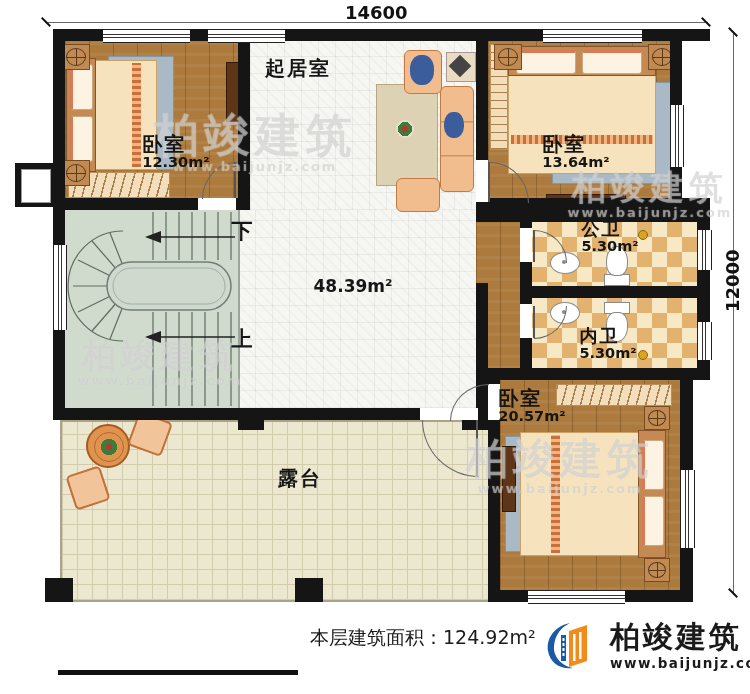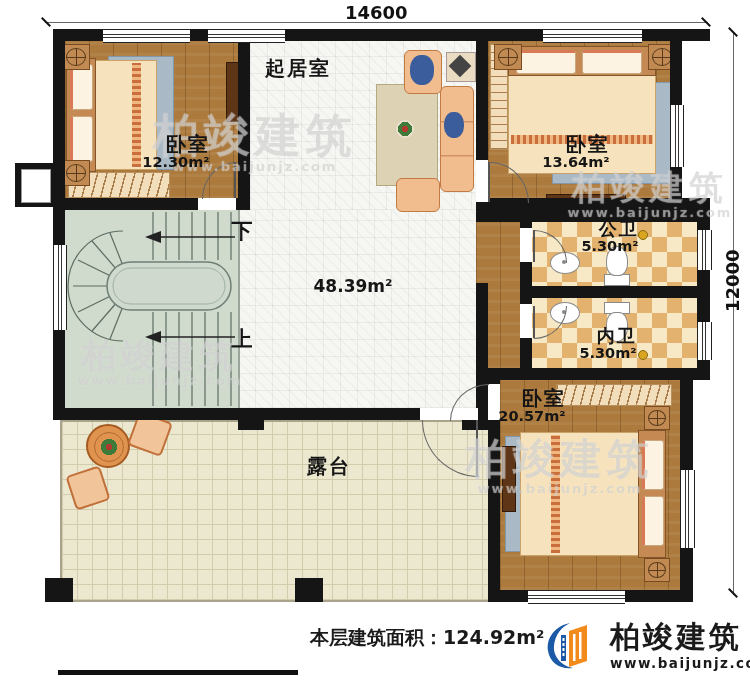--- a/index.html
+++ b/index.html
@@ -20,21 +20,21 @@
     background-image:repeating-linear-gradient(0deg,rgba(0,0,0,.05) 0 1px,transparent 1px 17px),
     repeating-linear-gradient(90deg,rgba(0,0,0,.05) 0 1px,transparent 1px 17px),
     repeating-linear-gradient(45deg,rgba(0,0,0,.022) 0 2px,transparent 2px 8px);}
   .floor-bath{position:absolute;background-color:#f7e9c6;z-index:1;
     background-image:conic-gradient(#e2b26e 0 25%,transparent 0 50%,#e2b26e 0 75%,transparent 0);
     background-size:30px 30px;}
   .floor-terrace{position:absolute;background-color:#ece8d0;z-index:1;border:2px solid #a8a38a;
     background-image:repeating-linear-gradient(0deg,#d2ccad 0 1px,transparent 1px 15px),
     repeating-linear-gradient(90deg,#d2ccad 0 1px,transparent 1px 15px);}
   .floor-stairs{position:absolute;background:#d0dacd;z-index:1;border-right:2px solid #9aa69b;}
-  .room-label{position:absolute;transform:translate(-50%,-50%);text-align:right;color:#151515;
+  .room-label{position:absolute;transform:translate(-50%,-50%);text-align:left;color:#151515;
     font-weight:bold;white-space:nowrap;z-index:60;line-height:1.1;}
   .room-name{font-size:20px;letter-spacing:2px;display:block;}
   .room-area{font-size:14.5px;letter-spacing:0;display:block;}
   .updown{position:absolute;transform:translate(-50%,-50%);font-size:21px;font-weight:bold;color:#151515;z-index:60;}
   .gray-blanket{position:absolute;background:#aab9c6;border:1px solid #8497a8;z-index:6;}
   .mattress{position:absolute;background:#f6e3bd;border:1px solid #c9a268;z-index:8;}
   .wave-v{position:absolute;top:2px;bottom:2px;width:9px;z-index:9;opacity:.9;
     background:repeating-linear-gradient(0deg,#c4622e 0 3px,#f0b27a 3px 6px);}
   .wave-h{position:absolute;left:2px;right:2px;height:9px;z-index:9;opacity:.9;
     background:repeating-linear-gradient(90deg,#c4622e 0 3px,#f0b27a 3px 6px);}
@@ -56,21 +56,21 @@
   .dim-line{position:absolute;background:#666;z-index:50;}
   .dim-tick{position:absolute;width:12px;height:2px;background:#111;transform:rotate(45deg);z-index:51;}
   .dim-label{position:absolute;font-size:18px;font-weight:bold;color:#111;z-index:51;white-space:nowrap;}
   .wm{position:absolute;color:rgba(150,150,150,.30);font-weight:bold;text-align:center;z-index:55;
       text-shadow:0 0 1px rgba(255,255,255,.6);pointer-events:none;line-height:1;}
   .wm .wm-text{display:block;letter-spacing:5px;}
   .wm .wm-url{display:block;font-size:13px;letter-spacing:2px;margin-top:2px;}
   
   .f-title{position:absolute;left:58px;top:622px;font-size:35px;color:#1a1a1a;z-index:70;letter-spacing:1px;}
   .f-underline{position:absolute;left:58px;top:670px;width:240px;height:5px;background:#111;z-index:70;}
-  .f-stats{position:absolute;left:310px;top:624px;font-size:19px;color:#1a1a1a;z-index:70;line-height:27px;font-weight:bold;}
+  .f-stats{position:absolute;left:310px;top:624px;font-size:19px;color:#1a1a1a;z-index:70;line-height:27px;}
   .f-logo{position:absolute;left:540px;top:618px;display:flex;align-items:center;z-index:70;}
   .f-brand{font-size:30px;font-weight:bold;color:#1a1a1a;letter-spacing:3px;line-height:1;display:block;}
   .f-url{font-size:13.5px;font-weight:bold;color:#1a1a1a;letter-spacing:1.5px;display:block;margin-top:3px;}
 </style>
 </head>
 <body>
 
 <div id="stage">
 
   <div class="dim-line" style="left:45px;top:22px;width:663px;height:1px;"></div>
@@ -301,21 +301,21 @@
     <span class="room-name" style="font-size:18px;">内卫</span>
     <span class="room-area">5.30m²</span>
   </div>
   <div class="room-label" style="left:532px;top:406px;">
     <span class="room-name">卧室</span>
     <span class="room-area">20.57m²</span>
   </div>
   <div class="room-label" style="left:353px;top:286px;">
     <span class="room-area" style="font-size:17px;">48.39m²</span>
   </div>
-  <div class="room-label" style="left:300px;top:466px;margin-left:29px;">
+  <div class="room-label" style="left:300px;top:478px;">
     <span class="room-name">露台</span>
   </div>
   <div class="updown" style="left:242px;top:231px;">下</div>
   <div class="updown" style="left:242px;top:339px;">上</div>
 
   <div class="f-underline"></div>
   <div class="f-stats">
     <div><span>本层建筑面积：</span><span>124.92m²</span></div>
   </div>
   <div class="f-logo">

